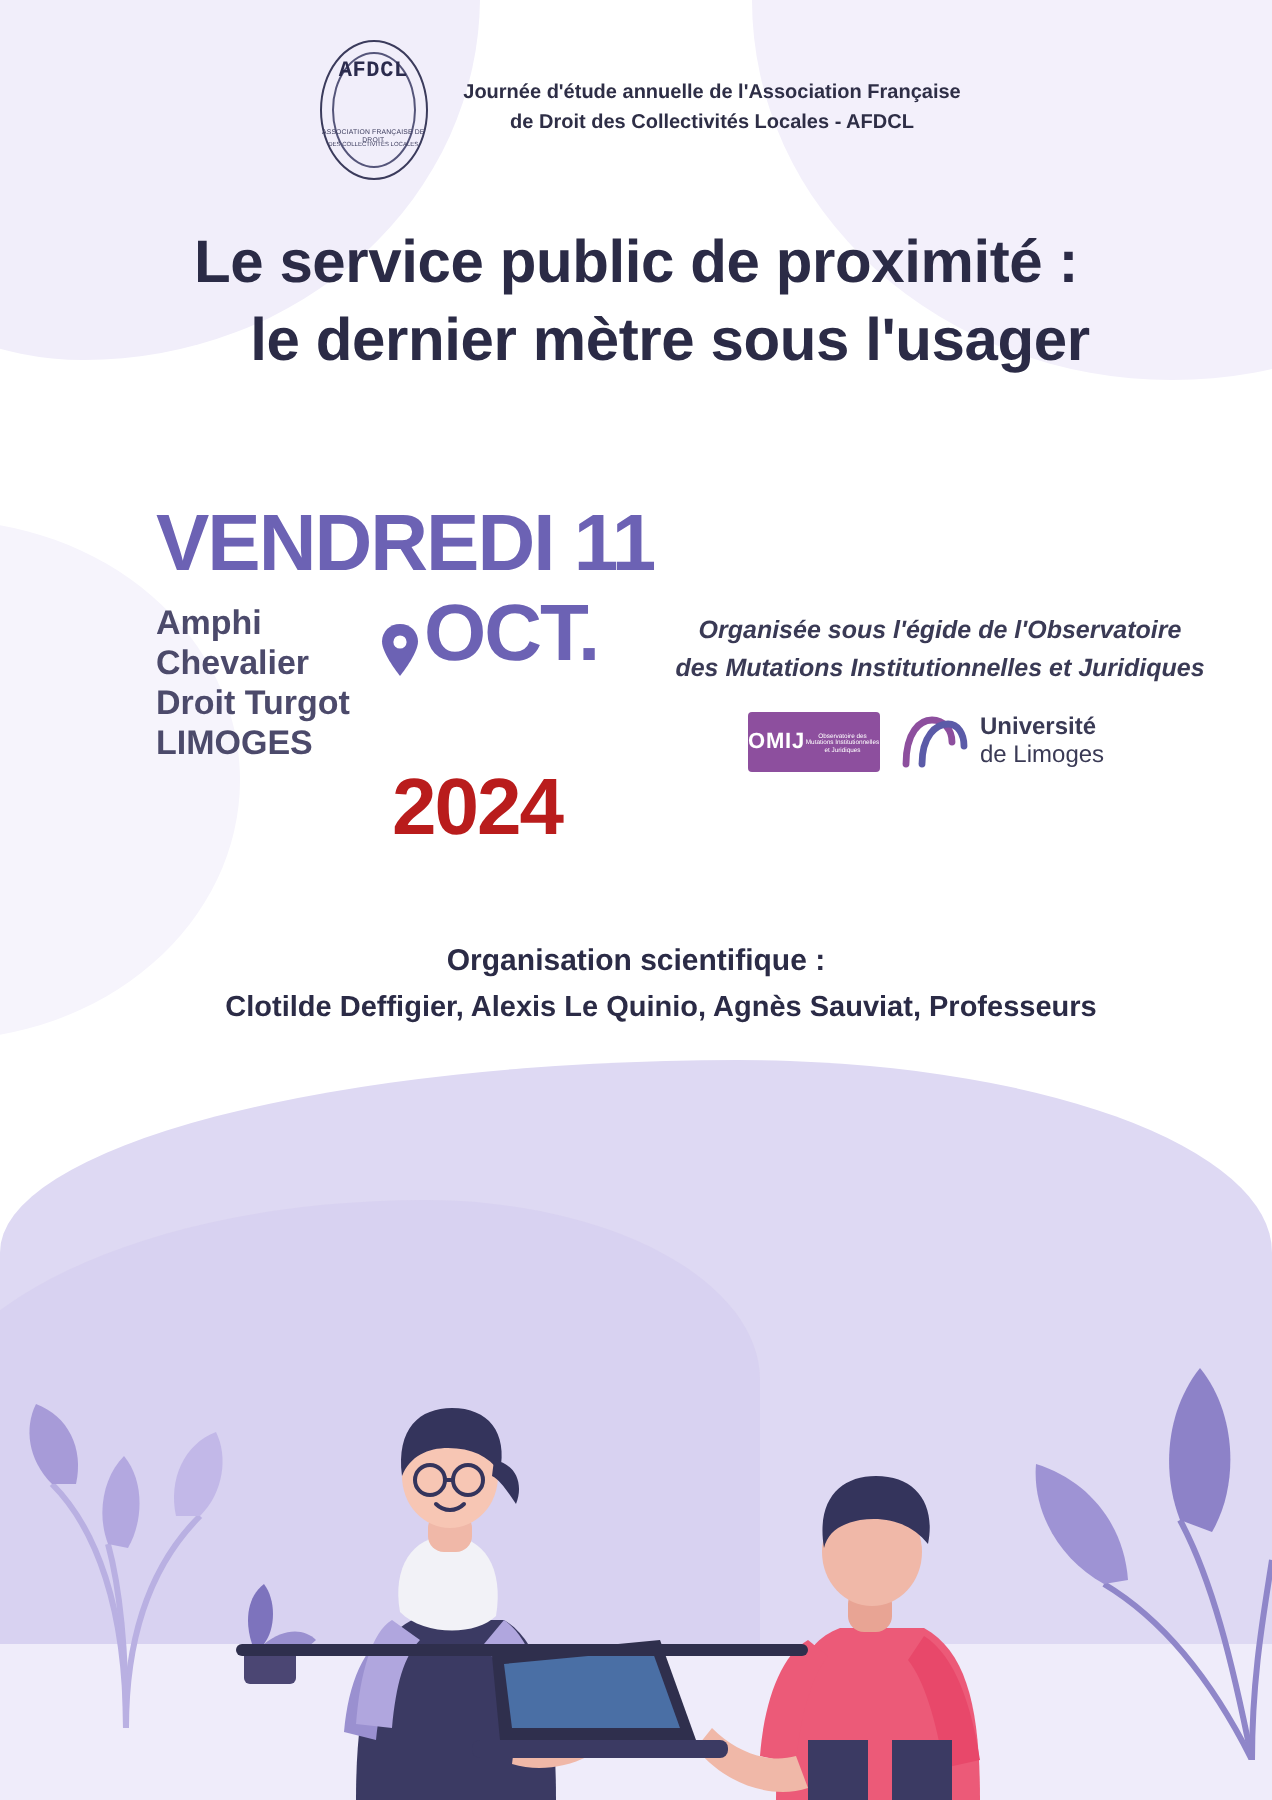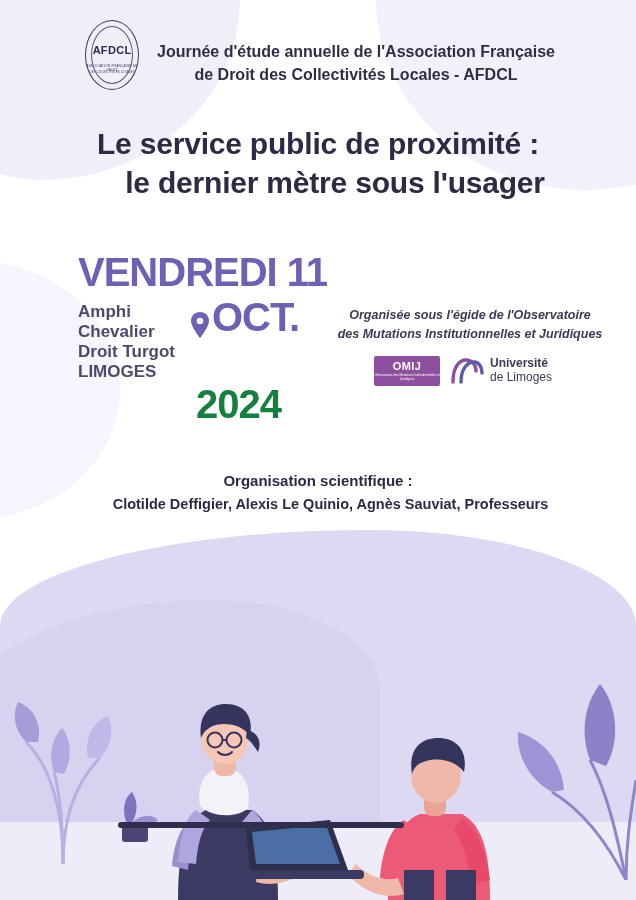--- a/index.html
+++ b/index.html
@@ -54,40 +54,40 @@
   .afdcl-logo { width:62px; height:78px; position:relative; flex:0 0 auto; }
   .afdcl-logo .oval {
     position:absolute; left:4px; top:2px; width:54px; height:70px;
     border:1.4px solid #3b3b5c; border-radius:50%;
   }
   .afdcl-logo .oval2 {
     position:absolute; left:10px; top:8px; width:42px; height:58px;
     border:1px solid #55557a; border-radius:50%;
   }
   .afdcl-logo .acro {
-    position:absolute; left:0; top:26px; width:62px; text-align:center;
+    position:absolute; left:0; top:12px; width:62px; text-align:center;
     font-size:11px; font-weight:bold; color:#2b2b4d; letter-spacing:.3px;
-    font-family:Liberation Sans, sans-serif;
+    font-family:Liberation Mono, monospace;
   }
   .afdcl-logo .sub1 {
     position:absolute; left:0; top:46px; width:62px; text-align:center;
     font-size:3.4px; color:#3b3b5c; letter-spacing:.1px;
   }
   .afdcl-logo .sub2 {
     position:absolute; left:0; top:52px; width:62px; text-align:center;
     font-size:3px; color:#3b3b5c;
   }
   .header-text {
     padding-top:22px; text-align:center;
-    font-size:16px; line-height:1.45; color:#2e2e46; font-weight:600;
+    font-size:10px; line-height:1.45; color:#2e2e46; font-weight:600;
   }
 
   
   .title {
-    position:absolute; left:0; top:124px; width:636px;
+    position:absolute; left:0; top:112px; width:636px;
     text-align:center; color:#2b2b46;
     font-weight:bold; font-size:30px; line-height:1.3;
     letter-spacing:-0.2px;
   }
   .title .l1 { display:block; }
   .title .l2 { display:block; padding-left:34px; }
 
   
   .date-block { position:absolute; left:78px; top:252px; width:250px; }
   .date-top {
@@ -99,37 +99,37 @@
     font-size:17px; font-weight:bold; color:#4c4a6b; line-height:1.18;
     padding-top:4px; width:112px;
   }
   .pin { width:22px; padding-top:14px; }
   .pin svg { display:block; }
   .date-oct {
     font-size:40px; font-weight:bold; color:#6c62b4; line-height:.98;
     letter-spacing:-1px; text-align:right;
   }
   .date-year {
-    font-size:40px; font-weight:bold; color:#15803d; line-height:1;
+    font-size:40px; font-weight:bold; color:#b91c1c; line-height:1;
     letter-spacing:-1px; margin-left:118px; margin-top:2px;
   }
 
   
   .egide {
     position:absolute; left:322px; top:306px; width:296px;
     font-size:12.5px; line-height:1.5; color:#3a3a55;
     font-style:italic; font-weight:600; text-align:center;
   }
   .logos {
     position:absolute; left:374px; top:356px; width:200px;
     display:flex; align-items:center; gap:10px;
   }
   .omij {
     width:66px; height:30px; background:#8d4f9e; border-radius:2px;
-    color:#fff; display:flex; flex-direction:column; justify-content:center;
+    color:#fff; display:flex; justify-content:center;
     align-items:center; line-height:1;
   }
   .omij .o1 { font-size:11px; font-weight:bold; letter-spacing:.4px; }
   .omij .o2 { font-size:3.2px; margin-top:2px; text-align:center; }
   .unilim { display:flex; align-items:center; gap:6px; }
   .unilim .mark {
     width:34px; height:30px; position:relative;
   }
   .unilim .mark svg { display:block; }
   .unilim .txt { font-size:12px; color:#3a3a55; line-height:1.15; }

